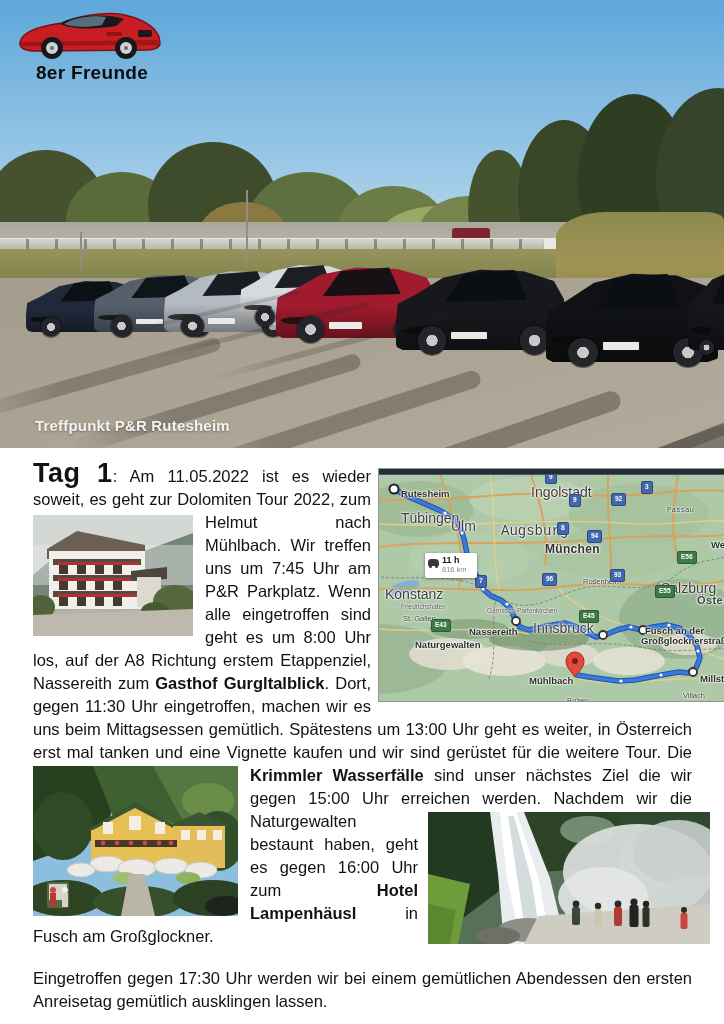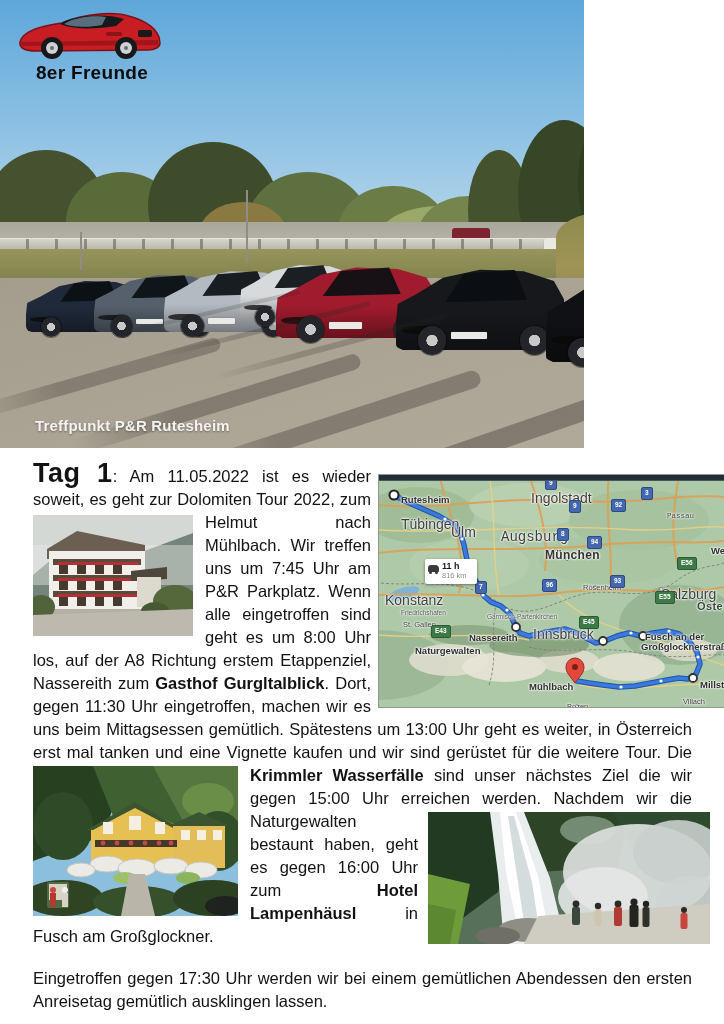--- a/index.html
+++ b/index.html
@@ -1,21 +1,21 @@
 <!DOCTYPE html>
 <html><head>
 <meta charset="utf-8">
 <style>
   *{box-sizing:border-box;margin:0;padding:0}
   html,body{width:724px;background:#fff}
   body{font-family:"Liberation Sans","DejaVu Sans",sans-serif;color:#141414}
   .page{position:relative;width:724px;height:1024px;background:#fff;overflow:hidden}
 
   
-  .hero{position:relative;width:584px;height:448px;overflow:hidden;background:linear-gradient(180deg,#5ea7da 0%,#8fc2e4 30%,#bcd9ec 55%,#dcecf3 62%)}
+  .hero{position:relative;width:724px;height:448px;overflow:hidden;background:linear-gradient(180deg,#5ea7da 0%,#8fc2e4 30%,#bcd9ec 55%,#dcecf3 62%)}
   .tree{position:absolute;border-radius:50%}
   .roadband{position:absolute;left:0;top:222px;width:640px;height:26px;background:linear-gradient(180deg,#a9a69c,#b9b5aa)}
   .guardrail{position:absolute;left:0;top:238px;width:640px;height:13px;
     background:linear-gradient(180deg,#d8d5cc,#b5b2a8);
     border-top:1px solid #e8e5dd}
   .guardrail:after{content:"";position:absolute;left:0;top:0;width:100%;height:100%;
     background:repeating-linear-gradient(90deg,transparent 0 26px,rgba(90,88,80,.55) 26px 29px)}
   .grassband{position:absolute;left:0;top:249px;width:724px;height:34px;
     background:linear-gradient(180deg,#97945c,#8a8a52 55%,#7e8050)}
   .tallgrass{position:absolute;left:556px;top:212px;width:168px;height:88px;border-radius:30% 10% 0 0;
@@ -43,21 +43,21 @@
   .nose{position:absolute;bottom:20%;left:3%;width:24%;height:9%;background:#0a0a0a;border-radius:50%/70%;opacity:.75}
 
   
   .content{position:relative;padding:10px 32px 0 33px;font-size:16.5px;line-height:23px;text-align:justify;color:#121212}
   .content b{font-weight:bold}
   .tag-heading{font-size:27px;font-weight:bold;letter-spacing:.5px;line-height:23px}
   .lead{margin-top:4px}
   .closing{clear:both;margin-top:19px}
   .photo{display:block}
   .photo svg{display:block}
-  .float-map{float:right;width:345px;height:232px;margin:17px -32px 8px 8px}
+  .float-map{float:right;width:345px;height:232px;margin:11px -32px 8px 8px}
   .float-hotel1{float:left;width:160px;height:121px;margin:4px 12px 2px 0}
   .float-hotel2{float:left;width:205px;height:150px;margin:2px 12px 4px 0}
   .float-wasserfall{float:right;width:282px;height:132px;margin:2px -18px 4px 10px}
 
   
   .map{position:relative;width:345px;height:232px;background:#aec9a8;overflow:hidden;outline:1px solid #8f9a8c}
   .map-topband{position:absolute;left:0;top:0;width:100%;height:6px;background:#232d3a;border-bottom:1px solid #4a5562;z-index:5}
   .map svg{position:absolute;left:0;top:0}
   .mlabel{position:absolute;font-size:14px;color:#3d3d3d;white-space:nowrap;z-index:4;
     text-shadow:0 0 2px #fff,0 0 2px #fff,0 0 3px #fff}

